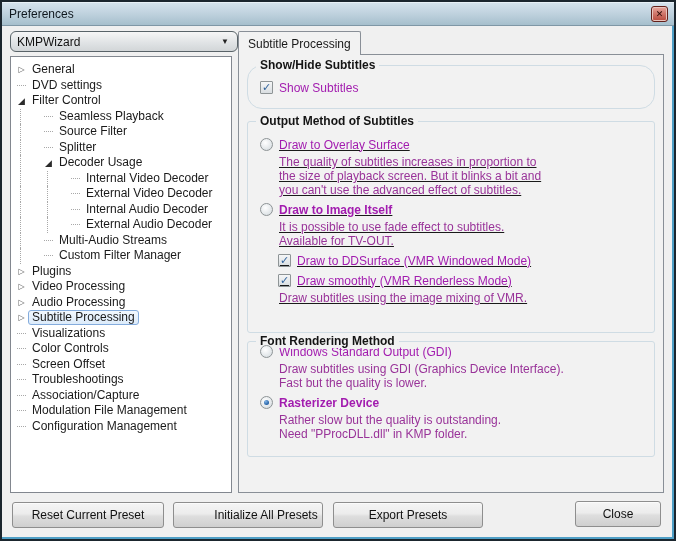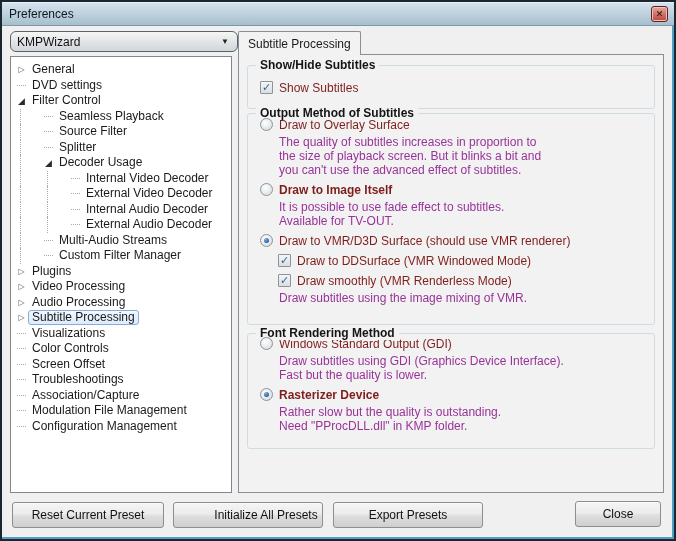--- a/index.html
+++ b/index.html
@@ -69,27 +69,27 @@
     background:#f2f2f2; border:1px solid #898f97; z-index:1;
   }
 
   .groupbox {
     position:relative; margin:0 8px; border:1px solid #cfdce4; border-radius:3px;
   }
   .group-title {
     position:absolute; top:-8px; left:8px; background:#f2f2f2; padding:0 4px;
     font-weight:bold; color:#141414;
   }
-  .gb1 { margin-top:10px; height:44px; padding-top:12px; }
-  .gb2 { margin-top:4px; height:212px; padding-top:1px; }
+  .gb1 { margin-top:10px; height:44px; padding-top:12px;border-radius:15px; }
+  .gb2 { margin-top:12px; height:212px; padding-top:13px;text-decoration:underline; }
   .gb3 { margin-top:8px; height:116px; }
 
   .opt-row { display:flex; align-items:center; gap:6px; margin:0 0 1px 12px; height:19px; }
   .opt-row.indent { margin-left:30px; }
-  .opt-label { color:#7f1d1d; }
+  .opt-label { color:#a21caf; }
   .opt-label.bold { font-weight:bold; }
 
   .checkbox {
     width:13px; height:13px; flex:0 0 auto;
     border:1px solid #8e9496; border-radius:1px;
     background: linear-gradient(#f5f6f7, #d9dee1);
     display:inline-flex; align-items:center; justify-content:center;
     font-size:11px; font-weight:bold; color:#31639c; line-height:1; cursor:pointer;
   }
   .radio {
@@ -271,24 +271,20 @@
           <div>you can't use the advanced effect of subtitles.</div>
         </div>
         <div class="opt-row">
           <span class="radio"></span>
           <span class="opt-label bold">Draw to Image Itself</span>
         </div>
         <div class="desc">
           <div>It is possible to use fade effect to subtitles.</div>
           <div>Available for TV-OUT.</div>
         </div>
-        <div class="opt-row">
-          <span class="radio checked"></span>
-          <span class="opt-label">Draw to VMR/D3D Surface (should use VMR renderer)</span>
-        </div>
         <div class="opt-row indent">
           <span class="checkbox checked">✓</span>
           <span class="opt-label">Draw to DDSurface (VMR Windowed Mode)</span>
         </div>
         <div class="opt-row indent">
           <span class="checkbox checked">✓</span>
           <span class="opt-label">Draw smoothly (VMR Renderless Mode)</span>
         </div>
         <div class="desc">
           <div>Draw subtitles using the image mixing of VMR.</div>

